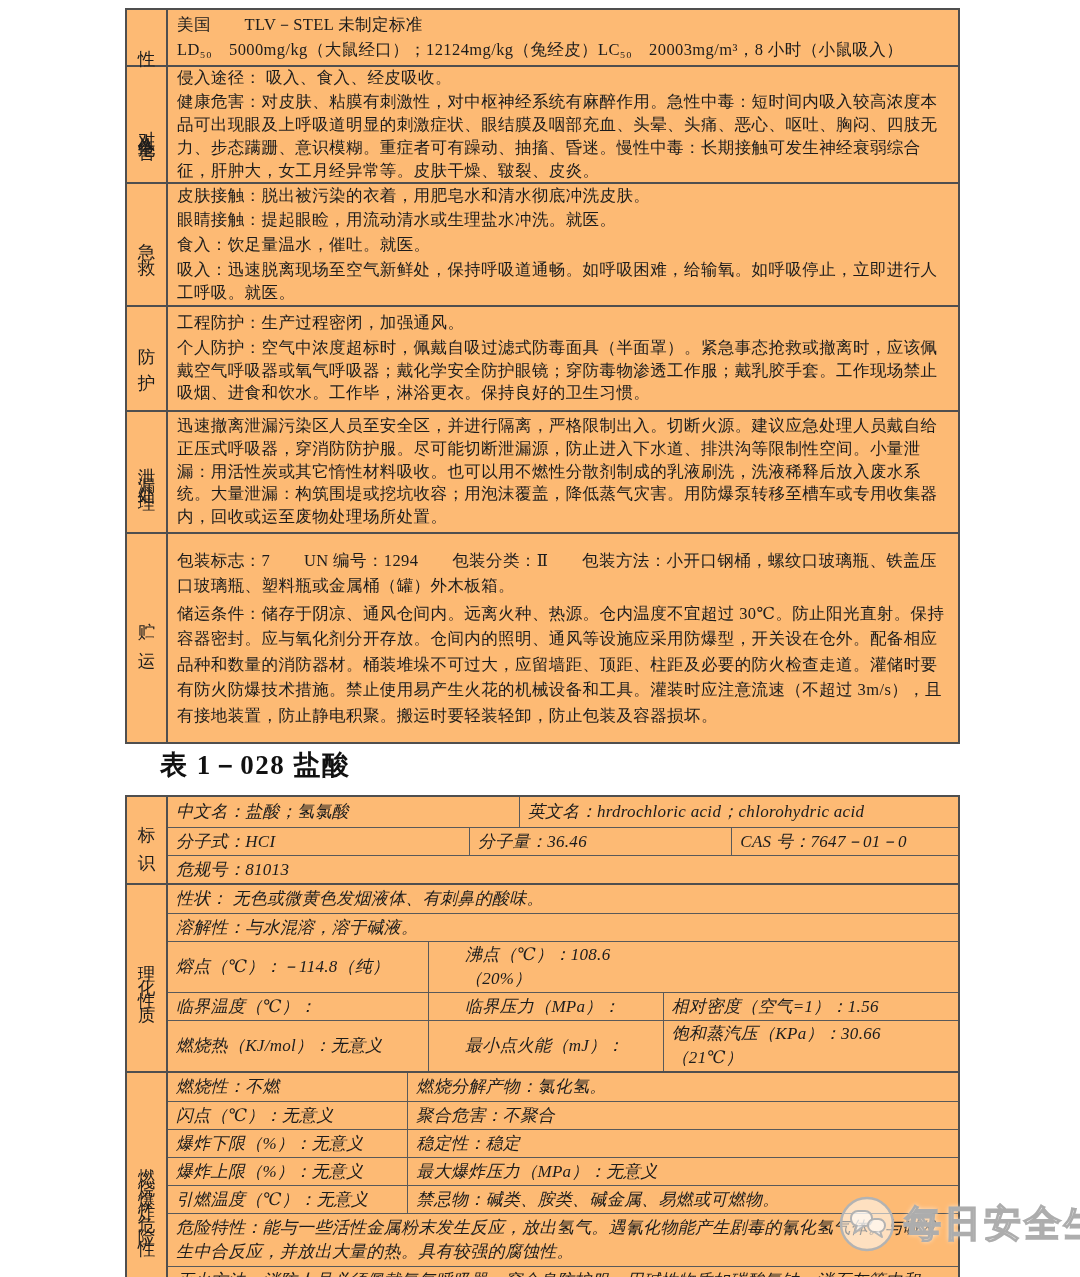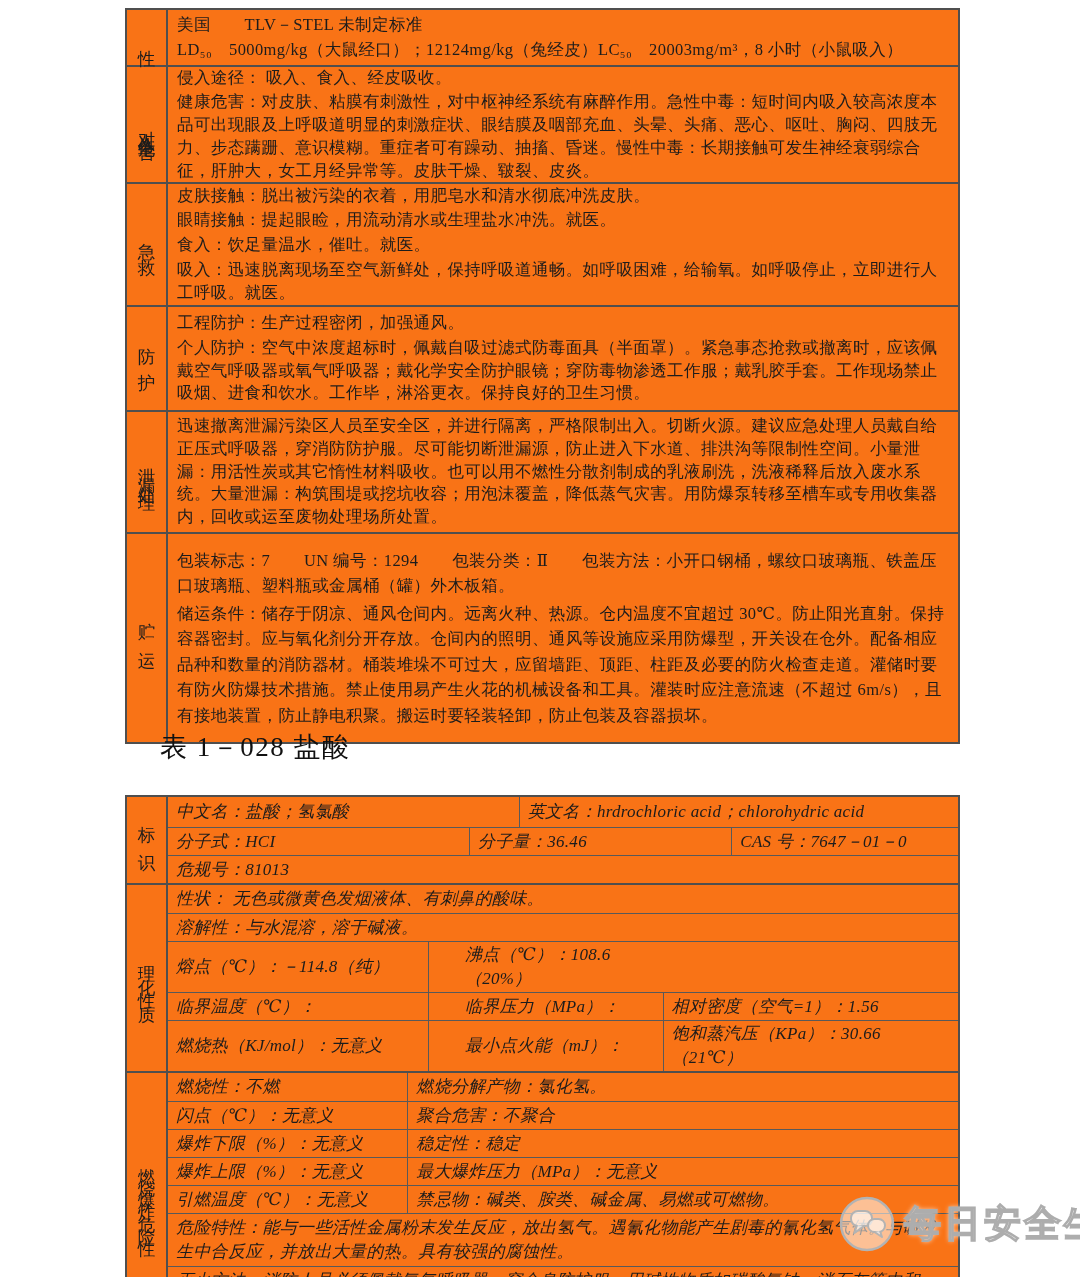--- a/index.html
+++ b/index.html
@@ -1,18 +1,18 @@
 <!DOCTYPE html>
 <html><head>
 <meta charset="utf-8">
 <style>
   html,body{margin:0;padding:0;background:#ffffff;}
   .page{position:relative;width:1080px;height:1277px;background:#fff;overflow:hidden;
         font-family:"Liberation Serif","DejaVu Serif",serif;color:#1c1c1c;}
-  .tbl{position:absolute;left:125px;width:835px;border:2px solid #4f4f4f;box-sizing:border-box;background:#f97316;}
+  .tbl{position:absolute;left:125px;width:835px;border:2px solid #4f4f4f;box-sizing:border-box;background:#fdba74;}
   .t1{top:8px;}
   .t2{top:795px;}
   .sec{display:flex;box-sizing:border-box;border-top:2px solid #4f4f4f;}
   .sec:first-child{border-top:none;}
   .lab{flex:0 0 41px;border-right:2px solid #4f4f4f;display:flex;align-items:center;justify-content:center;
        font-size:17.5px;box-sizing:border-box;}
   .lab span{writing-mode:vertical-lr;text-orientation:upright;letter-spacing:4px;}
   .cont{flex:1;min-width:0;display:flex;flex-direction:column;justify-content:center;padding:2px 6px 2px 9px;box-sizing:border-box;}
   .para{margin:0;padding:1px 0;font-size:16.5px;line-height:22.8px;letter-spacing:0.4px;}
   
@@ -33,21 +33,21 @@
   .row.h53{min-height:53px;}
   .cell{flex:1;min-width:0;display:flex;align-items:center;padding:1px 8px;font-size:17px;letter-spacing:0.3px;
         line-height:24px;border-left:1.6px solid #595959;box-sizing:border-box;}
   .cell:first-child{border-left:none;}
   .w44{flex:0 0 44.4%;}
   .w38{flex:0 0 38.1%;}
   .w33{flex:0 0 33.2%;}
   .wa33{flex:0 0 32.9%;}
   .wb30{flex:0 0 29.7%;padding-left:36px;}
   .w30{flex:0 0 30.3%;}
-  .title{position:absolute;left:160px;top:729px;font-size:27px;font-weight:normal;letter-spacing:1.5px;color:#111;}
+  .title{position:absolute;left:160px;top:747px;font-size:27px;font-weight:bold;letter-spacing:1.5px;color:#111;}
   
   .wm{position:absolute;left:838px;top:1195px;display:flex;align-items:center;gap:8px;pointer-events:none;}
   .wm-text{font-size:37px;font-weight:bold;letter-spacing:3px;color:#c9c9c9;white-space:nowrap;
            text-shadow:0 0 5px rgba(255,255,255,0.85);}
   @supports (-webkit-text-stroke: 1px #000){
     .wm-text{color:rgba(255,255,255,0.30);-webkit-text-stroke:1.4px #adadad;}
   }
 </style>
 </head>
 <body>
@@ -106,21 +106,21 @@
         <p class="para">迅速撤离泄漏污染区人员至安全区，并进行隔离，严格限制出入。切断火源。建议应急处理人员戴自给正压式呼吸器，穿消防防护服。尽可能切断泄漏源，防止进入下水道、排洪沟等限制性空间。小量泄漏：用活性炭或其它惰性材料吸收。也可以用不燃性分散剂制成的乳液刷洗，洗液稀释后放入废水系统。大量泄漏：构筑围堤或挖坑收容；用泡沫覆盖，降低蒸气灾害。用防爆泵转移至槽车或专用收集器内，回收或运至废物处理场所处置。</p>
       </div>
     </div>
 
     <div class="sec" style="height:210px">
       <div class="lab">
           <span>贮运</span>
         </div>
       <div class="cont">
         <p class="para">包装标志：7　　UN 编号：1294　　包装分类：Ⅱ　　包装方法：小开口钢桶，螺纹口玻璃瓶、铁盖压口玻璃瓶、塑料瓶或金属桶（罐）外木板箱。</p>
-        <p class="para">储运条件：储存于阴凉、通风仓间内。远离火种、热源。仓内温度不宜超过 30℃。防止阳光直射。保持容器密封。应与氧化剂分开存放。仓间内的照明、通风等设施应采用防爆型，开关设在仓外。配备相应品种和数量的消防器材。桶装堆垛不可过大，应留墙距、顶距、柱距及必要的防火检查走道。灌储时要有防火防爆技术措施。禁止使用易产生火花的机械设备和工具。灌装时应注意流速（不超过 6m/s），且有接地装置，防止静电积聚。搬运时要轻装轻卸，防止包装及容器损坏。</p>
+        <p class="para">储运条件：储存于阴凉、通风仓间内。远离火种、热源。仓内温度不宜超过 30℃。防止阳光直射。保持容器密封。应与氧化剂分开存放。仓间内的照明、通风等设施应采用防爆型，开关设在仓外。配备相应品种和数量的消防器材。桶装堆垛不可过大，应留墙距、顶距、柱距及必要的防火检查走道。灌储时要有防火防爆技术措施。禁止使用易产生火花的机械设备和工具。灌装时应注意流速（不超过 3m/s），且有接地装置，防止静电积聚。搬运时要轻装轻卸，防止包装及容器损坏。</p>
       </div>
     </div>
 
   </div>
 
   <div class="title">表 1－028  盐酸</div>
 
   <div class="tbl t2">
 
     <div class="sec">

